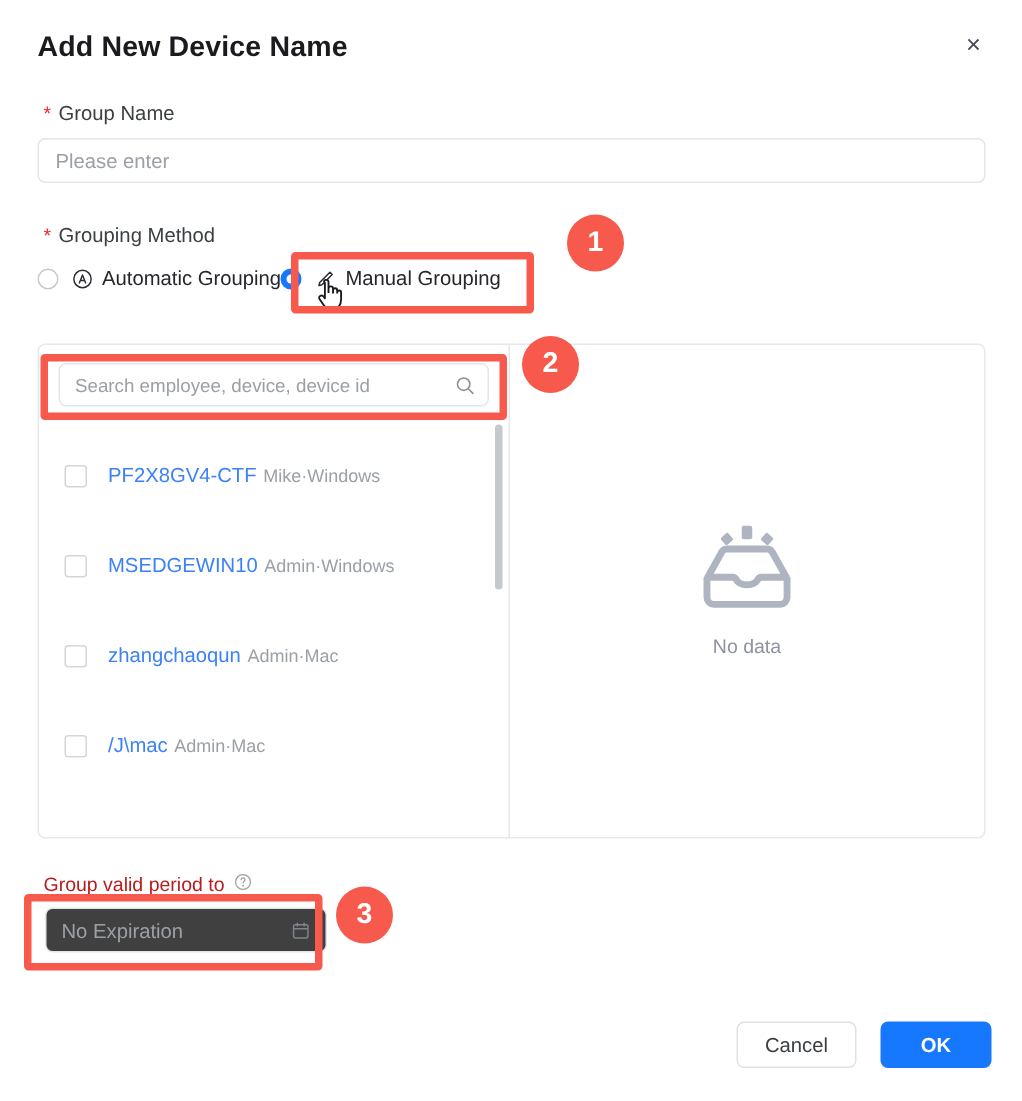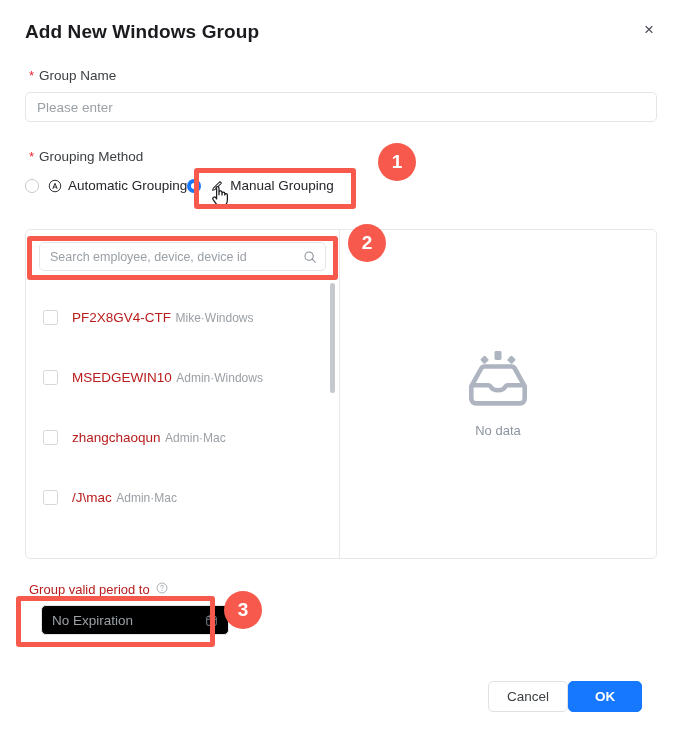--- a/index.html
+++ b/index.html
@@ -122,21 +122,21 @@
     height: 60px; padding: 0 14px 0 17px;
     cursor: pointer;
   }
   .dev-check {
     width: 15px; height: 15px; flex: none;
     border: 1px solid #d3d6da; border-radius: 2.5px;
     background: #fff; margin-right: 14px;
   }
   .dev-text { overflow: hidden; }
   .dev-name {
-    font-size: 13.5px; color: #b91c1c;
+    font-size: 13.5px; color: #3b82f6;
     line-height: 18px; white-space: nowrap; text-align: right;
   }
   .dev-sub {
     font-size: 12px; color: #9aa0a6;
     line-height: 18px; margin-top: 2px; white-space: nowrap;
   }
   .list-scrollbar {
     position: absolute; right: 4px; top: 53px;
     width: 5px; height: 110px;
     background: #c5c8cc; border-radius: 3px;
@@ -158,31 +158,31 @@
     position: absolute; left: 29px; top: 582px;
     font-size: 13px; color: #b91c1c;
     display: flex; 
   }
   .help-icon { margin-left: 6px; color: #9aa0a6; display: flex; }
 
   .date-field {
     position: absolute; left: 30px; top: 605px;
     width: 188px; height: 30px;
     border: 1px solid #e3e5e8; border-radius: 5px;
-    background: #000000;
+    background: #404040;
     display: flex; align-items: center;
-    padding: 0 10px; cursor: pointer; margin-left: 11px;
+    padding: 0 10px; cursor: pointer;
   }
   .date-value { font-size: 13.5px; color: #9aa0a6; flex: 1; }
   .cal-icon { color: #7e848d; display: flex; }
 
   
   .footer {
-    position: absolute; right: 39px; bottom: 22px;
-    display: flex; align-items: flex-start; gap: 0;
+    position: absolute; right: 20px; bottom: 22px;
+    display: flex; align-items: flex-start; gap: 16px;
   }
   .btn {
     height: 31px; min-width: 74px;
     border-radius: 5px; font-size: 13.5px;
     font-family: "Liberation Sans", sans-serif;
     cursor: pointer; padding: 0 18px;
   }
   .btn-cancel { background: #fff; border: 1px solid #dfe1e5; color: #3c4043; }
   .btn-ok { background: #1677ff; border: 1px solid #1677ff; color: #fff; font-weight: bold; }
 
@@ -203,21 +203,21 @@
   .box-2 { left: 27px; top: 236px; width: 311px; height: 44px; }
   .badge-2 { left: 348px; top: 224px; }
   .box-3 { left: 16px; top: 596px; width: 199px; height: 51px; }
   .badge-3 { left: 224px; top: 591px; }
 </style>
 </head>
 <body>
 
 <div class="dialog">
 
-  <div class="dlg-title">Add New Windows Group</div>
+  <div class="dlg-title">Add New Device Name</div>
   <button class="close-btn">×</button>
 
   <div class="field-label label-group-name">
     <span class="req-star">*</span><span>Group Name</span>
   </div>
   <input class="text-input" type="text" placeholder="Please enter" style="">
 
   <div class="field-label label-grouping">
     <span class="req-star">*</span><span>Grouping Method</span>
   </div>

